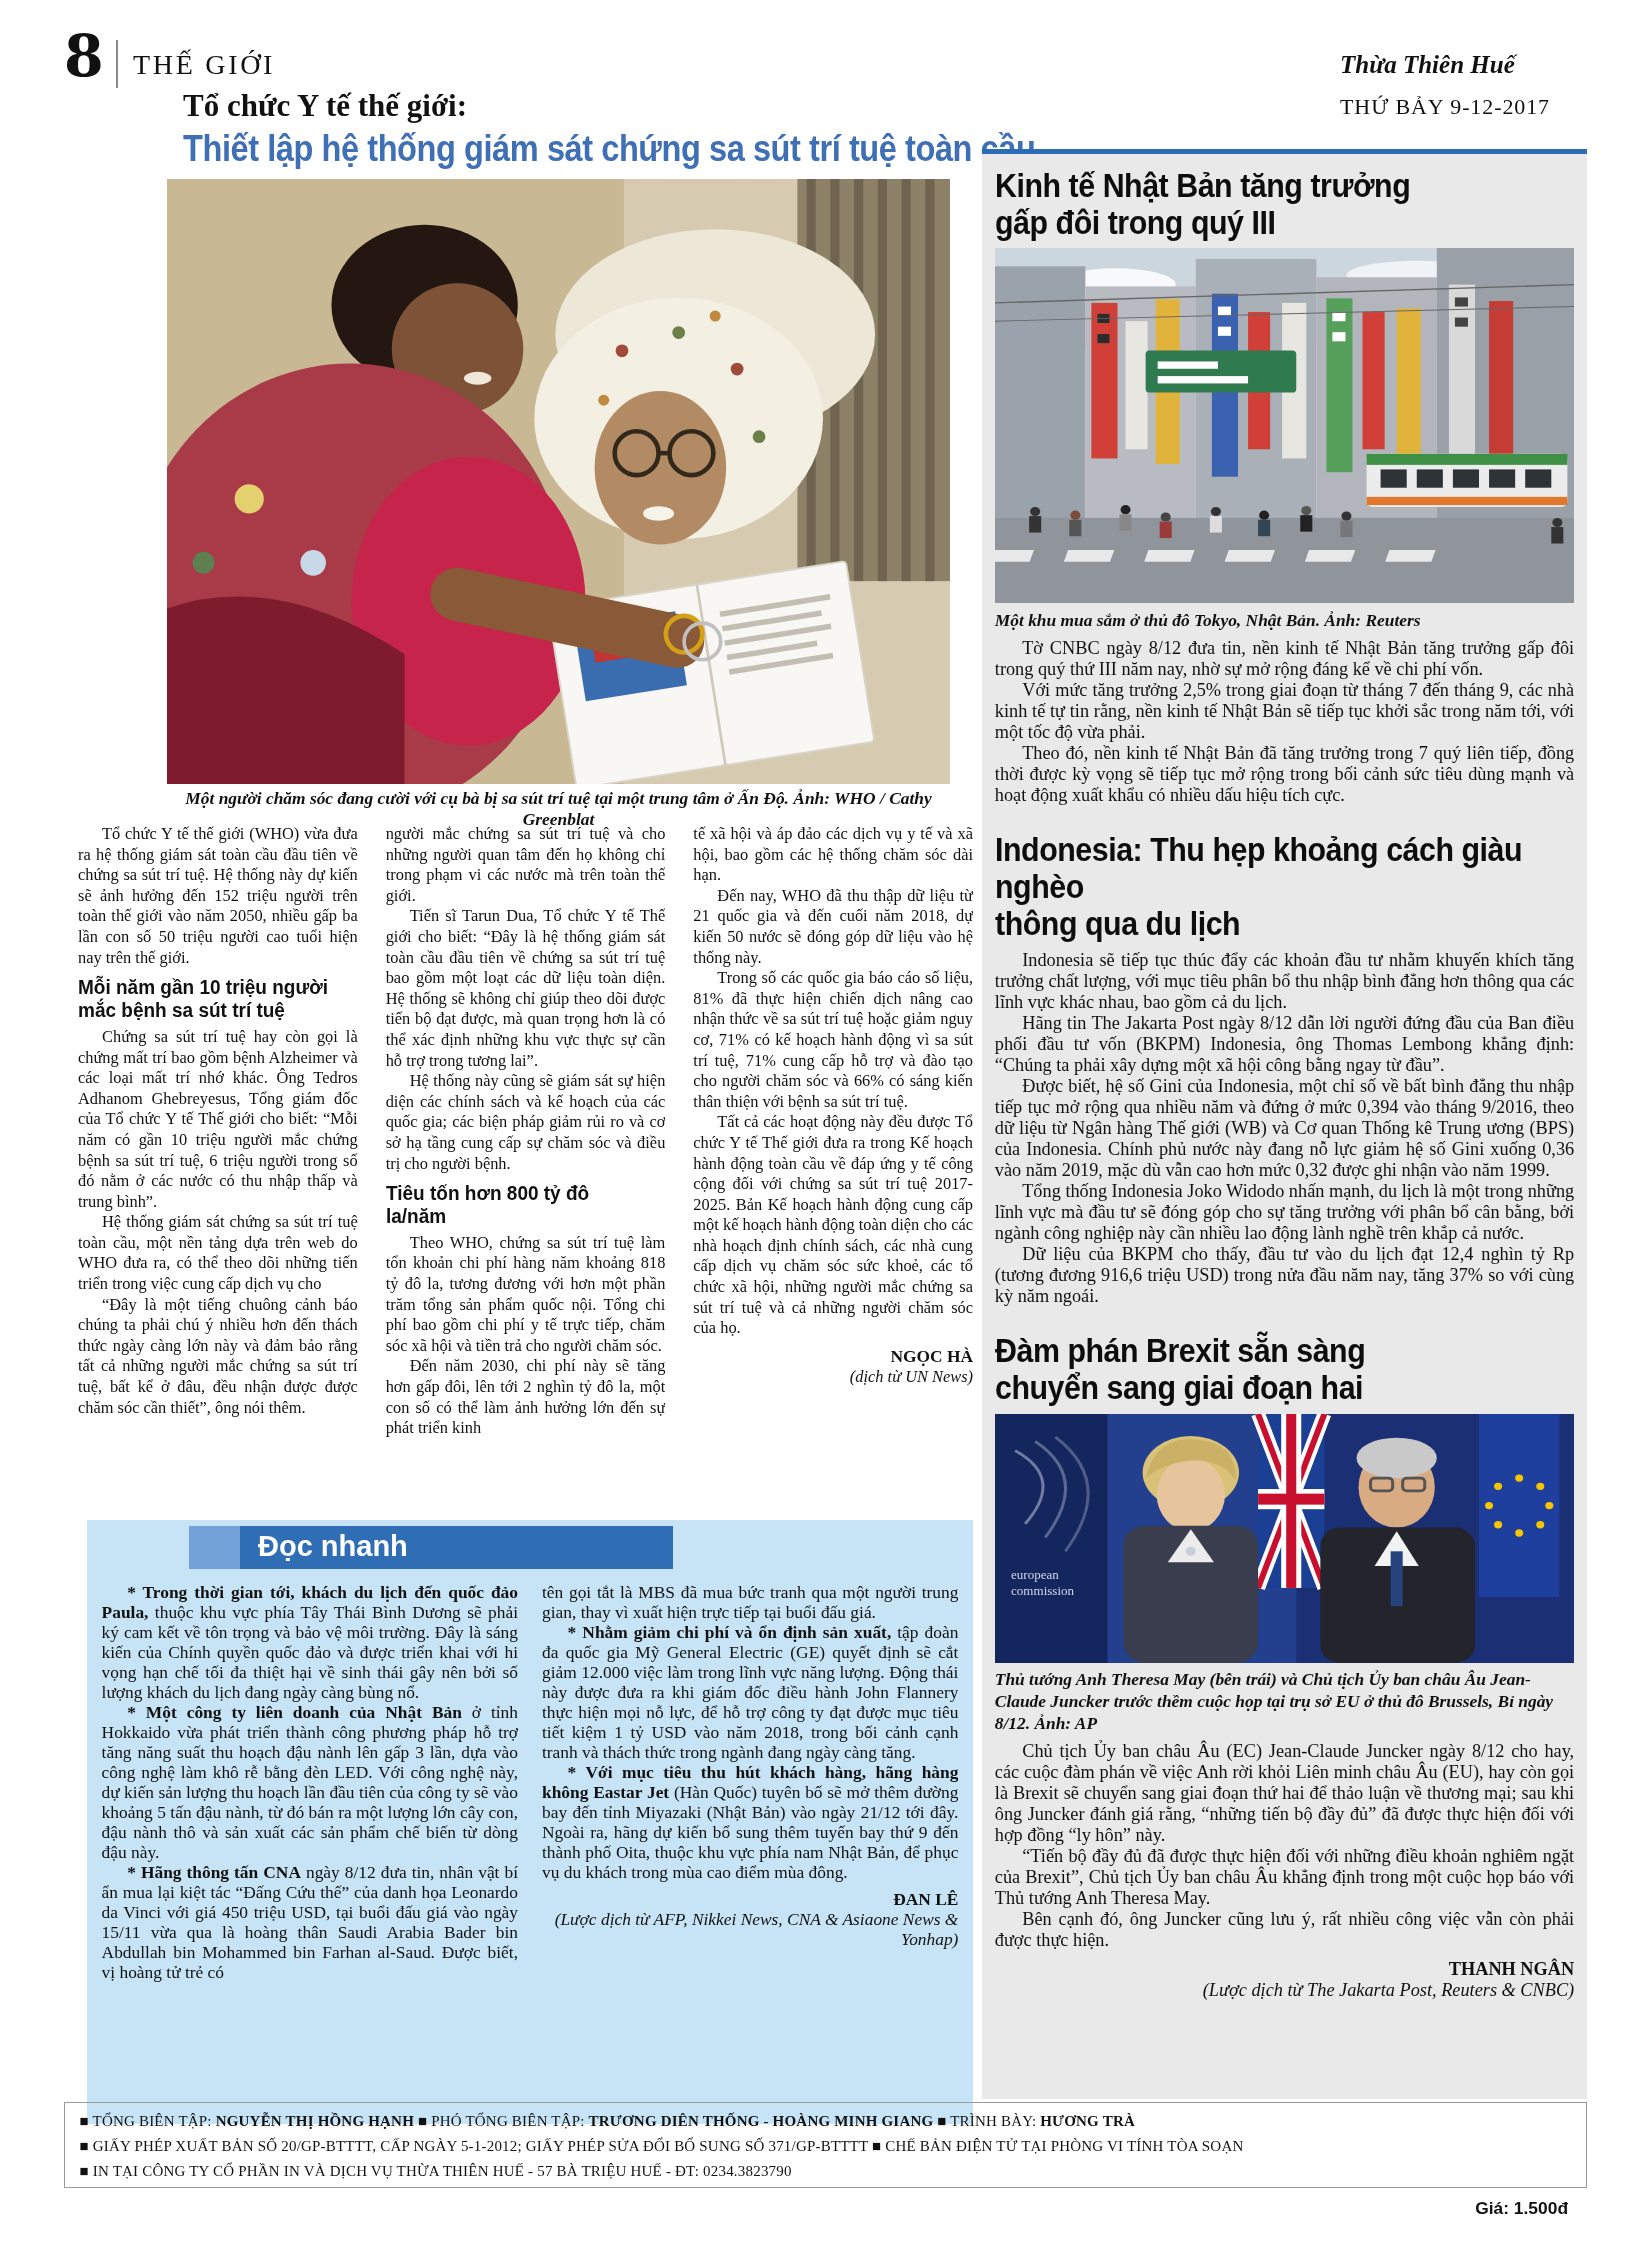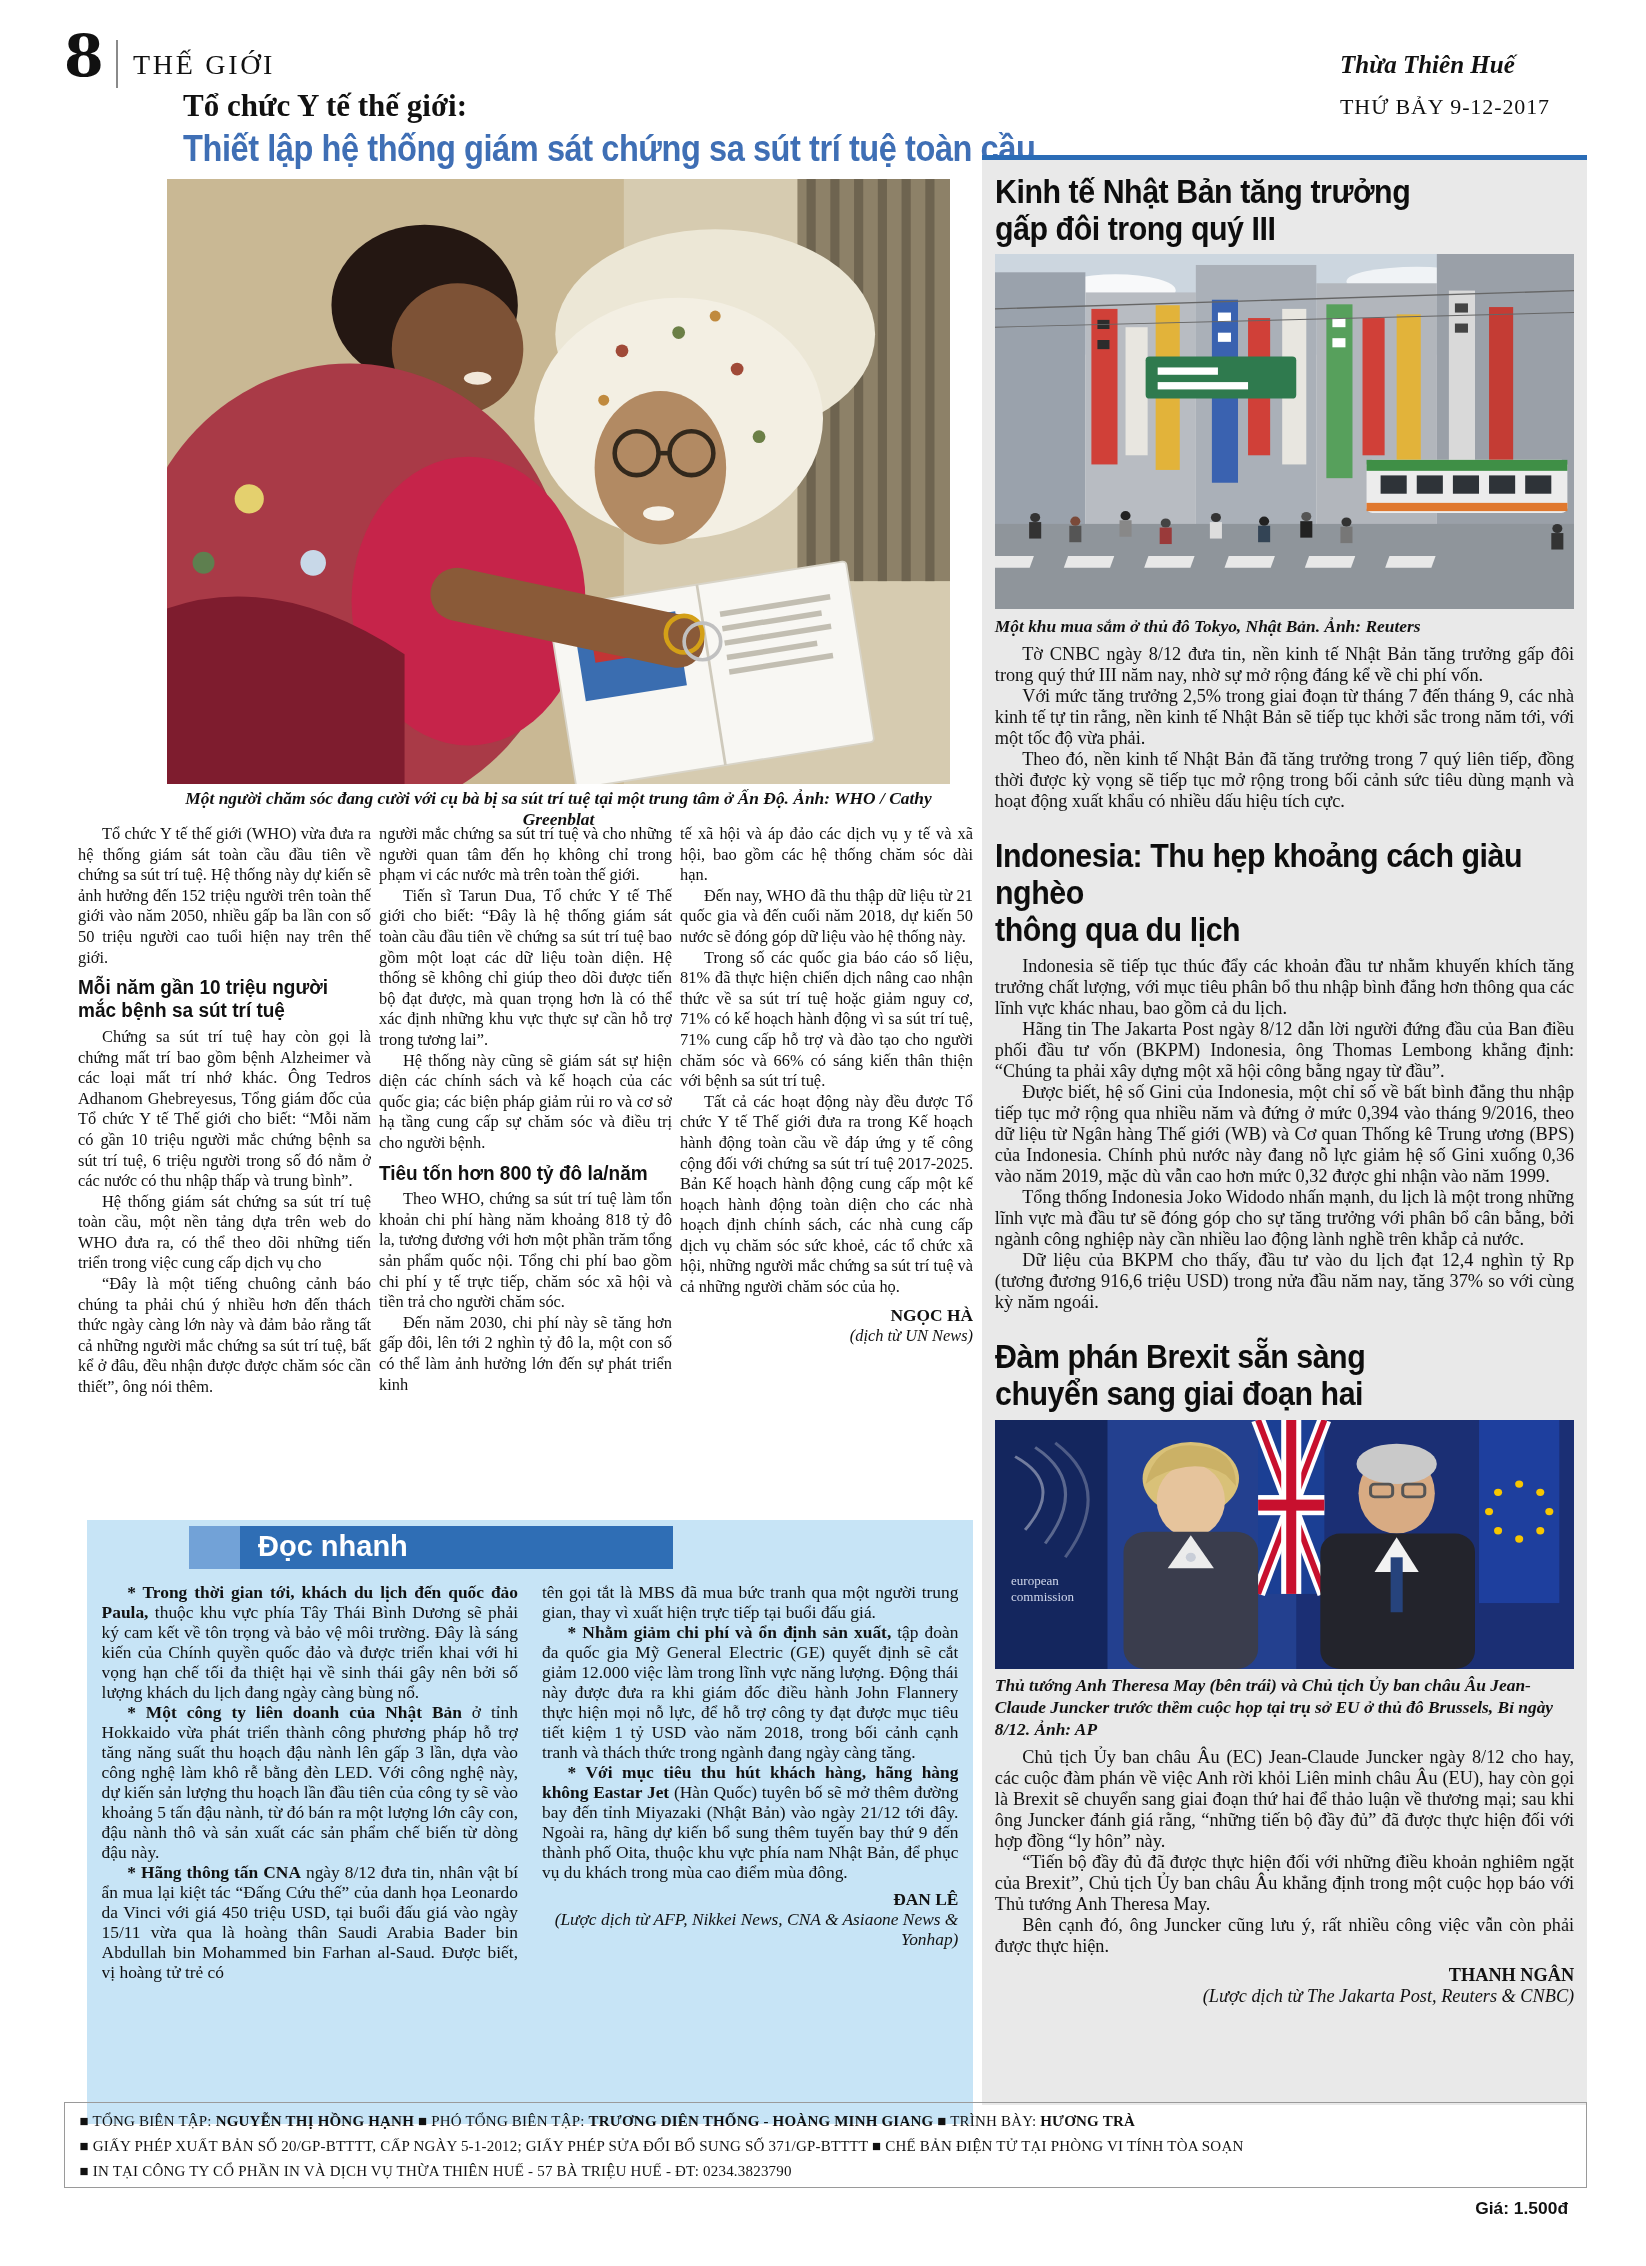--- a/index.html
+++ b/index.html
@@ -16,32 +16,32 @@
   .date{font-size:22px;letter-spacing:0.9px;}
   
   .kicker{position:absolute;left:183px;top:88px;font-size:31px;font-weight:bold;margin:0;}
   .headline-blue{position:absolute;left:183px;top:128px;margin:0;font-size:37px;font-weight:bold;
                  font-family:"Liberation Sans",sans-serif;color:#3f6fb5;white-space:nowrap;
                  transform:scaleX(0.88);transform-origin:left center;letter-spacing:-0.5px;}
   .who-fig{position:absolute;left:167px;top:179px;width:783px;height:605px;margin:0;overflow:hidden;}
   .who-fig svg{display:block;width:100%;height:100%;}
   .who-cap{position:absolute;left:167px;top:788px;width:783px;margin:0;text-align:center;
            font-size:17.4px;font-weight:bold;font-style:italic;}
-  .cols{position:absolute;left:78px;top:824px;width:895px;height:736px;display:flex;gap:8px;overflow:hidden;}
+  .cols{position:absolute;left:78px;top:824px;width:895px;height:736px;display:flex;gap:28px;overflow:hidden;}
   .col{flex:1 1 0;overflow:hidden;}
   
   .blk{margin:0;font-size:16.4px;line-height:20.6px;text-align:justify;}
   .blk.p{text-indent:24px;}
   .blk.cont{text-indent:0;}
   .blk.sub{font-family:"Liberation Sans",sans-serif;font-weight:bold;font-size:20px;line-height:23px;
            text-align:left;text-indent:0;margin:8.2px 0 4.6px;transform:scaleX(0.95);transform-origin:left;}
   .blk.sig{text-align:right;font-weight:bold;text-indent:0;margin-top:7.3px;font-size:17.4px;}
   .blk.src{text-align:right;font-style:italic;text-indent:0;font-size:16.4px;}
   
-  .sidebar{position:absolute;left:982px;top:155px;width:605px;height:1950px;background:#e9e9e9;
+  .sidebar{position:absolute;left:982px;top:149px;width:605px;height:1950px;background:#e9e9e9;
            border-top:5.5px solid #2b6cb6;box-sizing:border-box;padding:9.1px 12.8px;overflow:hidden;}
   .sb-head{margin:3.7px 0 7.3px;font-family:"Liberation Sans",sans-serif;font-weight:bold;color:#0d0d0d;
            font-size:33px;line-height:37px;white-space:pre-line;transform:scaleX(0.92);
            transform-origin:left;letter-spacing:-0.5px;}
   .sb-head.mt{margin-top:25.6px;}
   .sb-photo{width:100%;height:355px;overflow:hidden;margin:5.5px 0 5.5px;}
   .sb-photo.brx{height:249px;}
   .sb-photo svg{display:block;width:100%;height:100%;}
   .sb-cap{margin:1.8px 0 7.3px;font-size:17.4px;font-weight:bold;font-style:italic;line-height:22px;}
   .sidebar .blk{font-size:18.3px;line-height:21px;}

